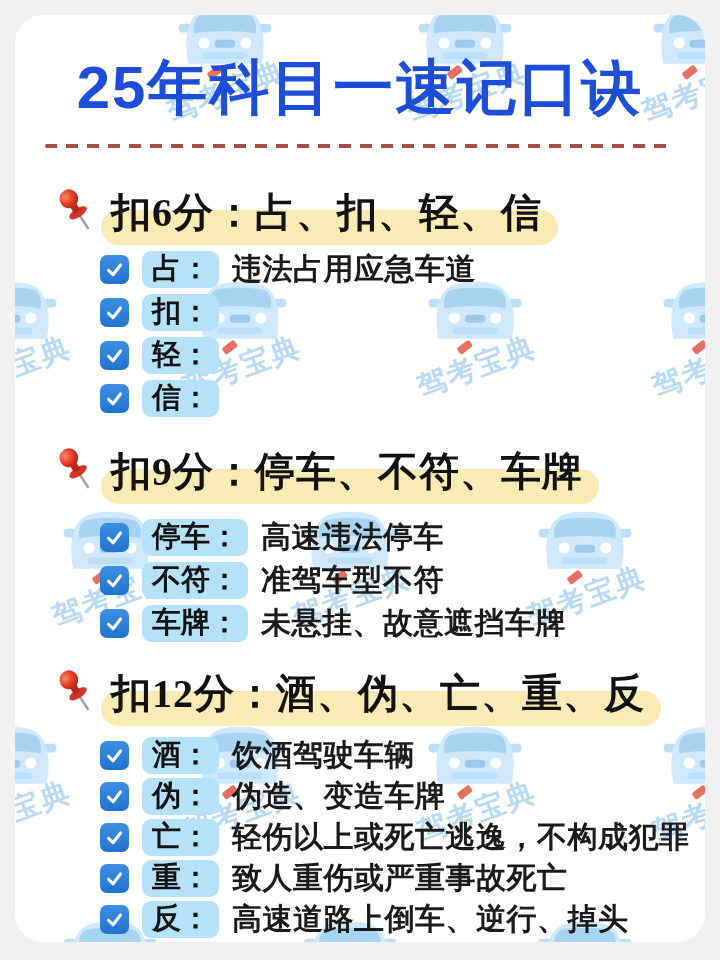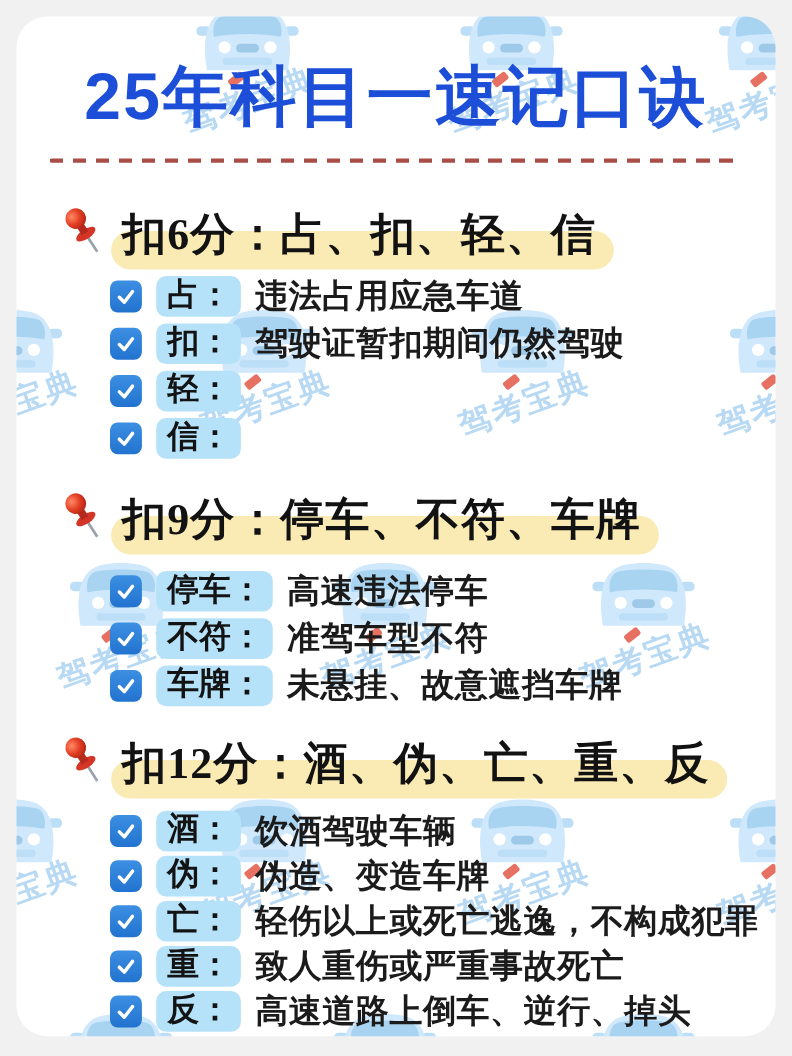--- a/index.html
+++ b/index.html
@@ -397,21 +397,20 @@
     <span class="desc">违法占用应急车道</span>
   </li>
 
   <li class="row">
     <span class="checkbox">
       <svg viewBox="0 0 28 28">
                   <polyline points="6,15 12,21 22,8" fill="none" stroke="#ffffff" stroke-width="4.2" stroke-linecap="round" stroke-linejoin="round"></polyline>
                 </svg>
     </span>
     <span class="chip">扣：</span>
-    <span class="desc">驾驶证暂扣期间仍然驾驶</span>
   </li>
 
   <li class="row">
     <span class="checkbox">
       <svg viewBox="0 0 28 28">
                   <polyline points="6,15 12,21 22,8" fill="none" stroke="#ffffff" stroke-width="4.2" stroke-linecap="round" stroke-linejoin="round"></polyline>
                 </svg>
     </span>
     <span class="chip">轻：</span>
   </li>

